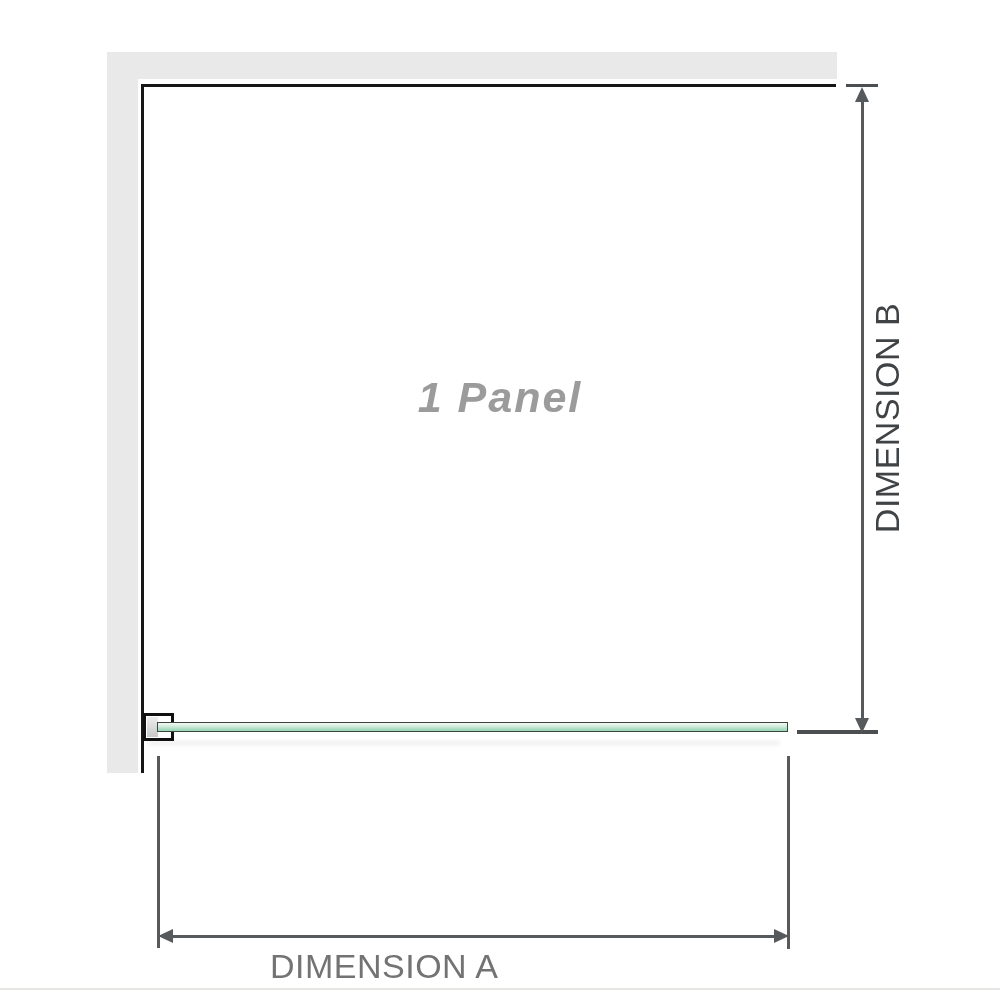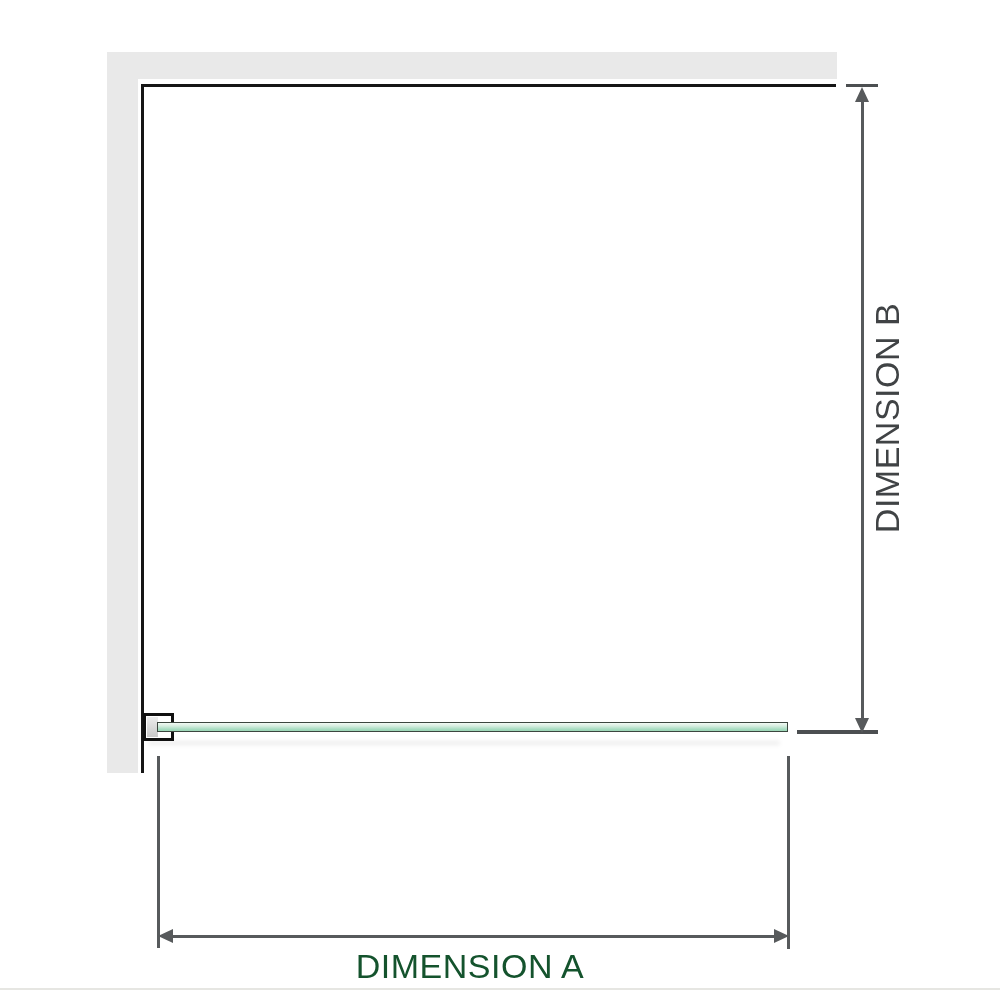--- a/index.html
+++ b/index.html
@@ -84,36 +84,37 @@
     border-top:7.5px solid transparent; border-bottom:7.5px solid transparent;
     border-right:15px solid #575a5c;
   }
   .dima-arrow-right {
     left:774px; top:929px;
     border-top:7.5px solid transparent; border-bottom:7.5px solid transparent;
     border-left:15px solid #575a5c;
   }
   .dima-label {
     left:270px; top:944px; width:400px; height:44px;
-    line-height:44px; text-align:center;
-    font-size:34px; letter-spacing:0.5px; color:#14532d;
+    line-height:44px; text-align:left;
+    font-size:34px; letter-spacing:0.5px; color:#737373;
   }
 
   .bottom-rule { left:0; top:988px; width:1000px; height:2px; background:#e6e6e2; }
 </style>
 </head>
 <body>
 
 <div class="stage">
 
   <div class="abs wall-top"></div>
   <div class="abs wall-left"></div>
   <div class="abs edge-top"></div>
   <div class="abs edge-left"></div>
 
+  <div class="abs panel-label">1 Panel</div>
 
   <div class="abs glass-shadow"></div>
   <div class="abs bracket"></div>
   <div class="abs bracket-insert"></div>
   <div class="abs glass"></div>
 
   <div class="abs tick dimb-tick-top"></div>
   <div class="abs tick dimb-tick-bottom"></div>
   <div class="abs dim-line dimb-line"></div>
   <div class="abs arrow dimb-arrow-up"></div>

